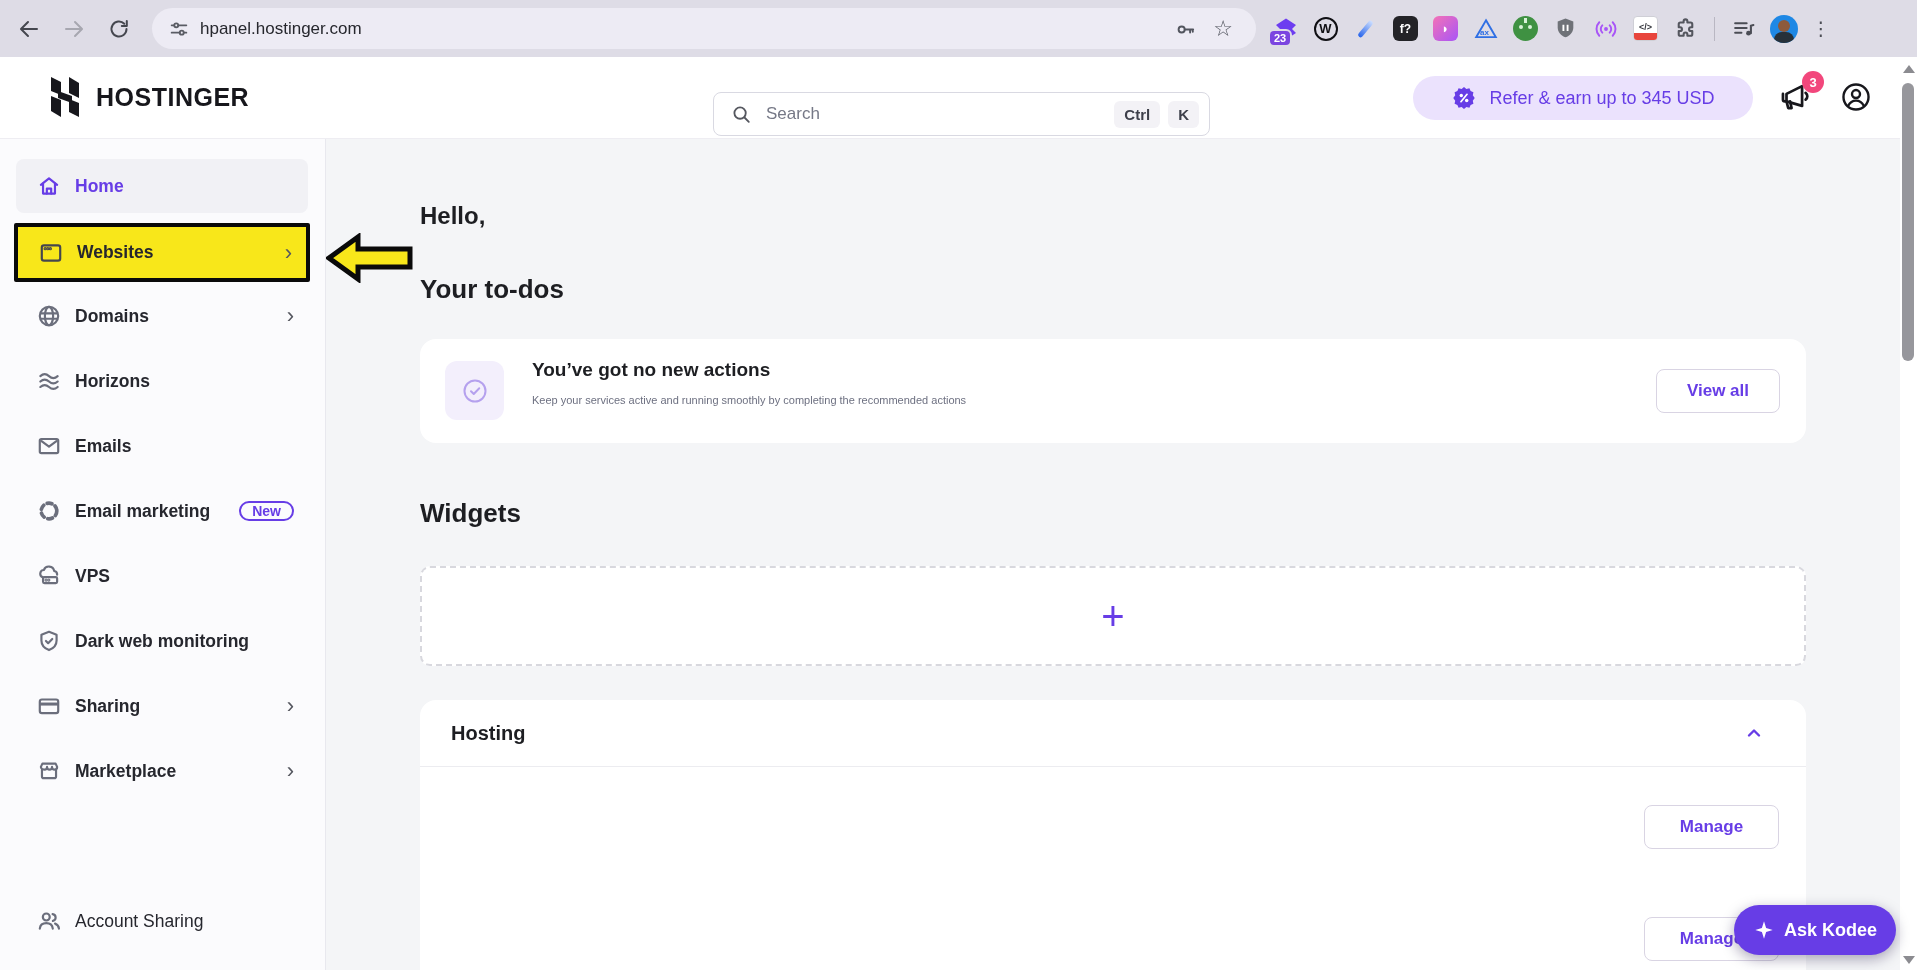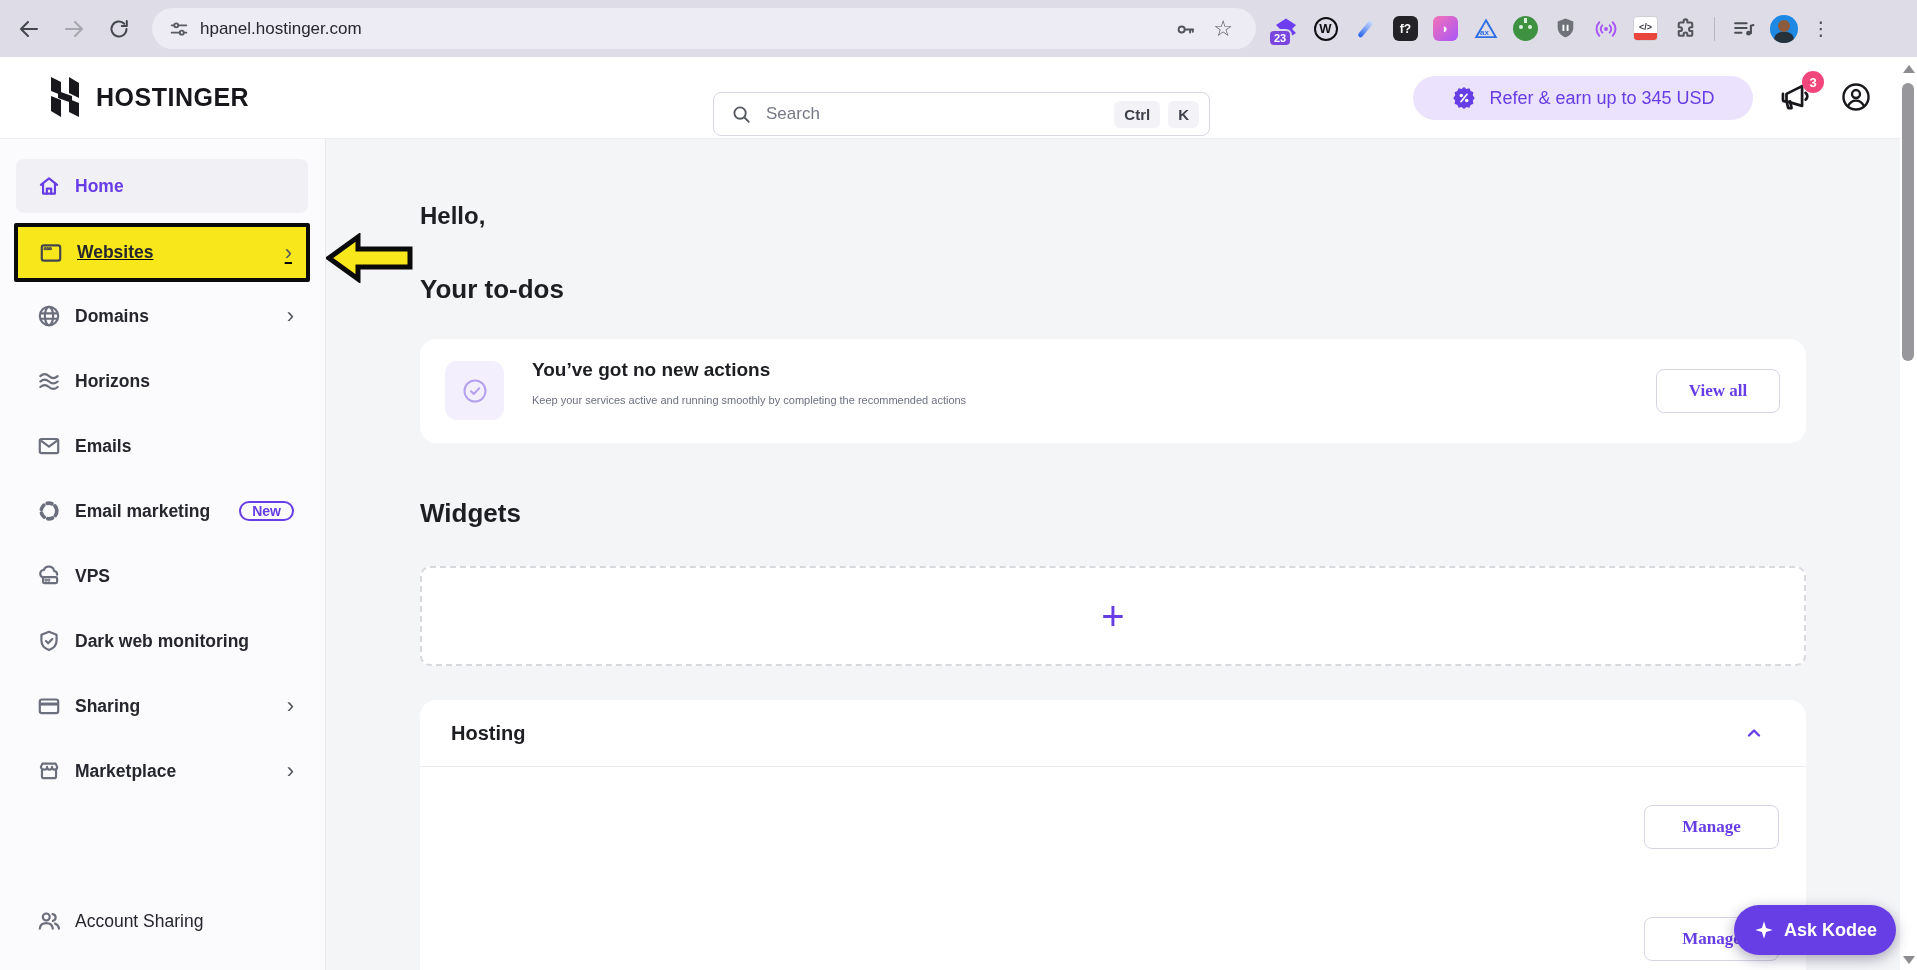--- a/index.html
+++ b/index.html
@@ -38,33 +38,33 @@
 
   
   #sidebar{position:absolute;left:0;top:139px;width:326px;height:831px;background:#fbfbfd;border-right:1px solid #e8e8ee;box-sizing:border-box;z-index:10;}
   .nav-row{position:absolute;left:16px;width:292px;height:54px;display:flex;align-items:center;padding:0 14px 0 20px;border-radius:8px;box-sizing:border-box;cursor:pointer;}
   .nav-row .ic{width:26px;height:26px;margin-right:13px;flex:0 0 auto;color:#6b6e7c;}
   .nav-label{font-size:17.5px;font-weight:600;color:#26272e;white-space:nowrap;}
   .nav-chevron{margin-left:auto;font-size:22px;color:#55575f;line-height:1;}
   #row-home{top:20px;background:#f1f1f5;}
   #row-home .ic{color:#673de6;}
   #row-home .nav-label{color:#673de6;}
-  #row-websites{top:84px;left:14px;width:296px;height:59px;background:#f8e71a;border:4px solid #0a0a0a;border-radius:2px;text-decoration:underline;}
+  #row-websites{top:84px;left:14px;width:296px;height:59px;background:#f8e71a;border:4px solid #0a0a0a;border-radius:2px;}
   #row-websites .ic{color:#44464e;}
   .new-badge{margin-left:auto;border:2px solid #673de6;color:#673de6;font-size:14px;font-weight:bold;border-radius:14px;padding:0 11px;}
 
   
   .h-greeting{position:absolute;left:420px;top:202px;font-size:24px;font-weight:bold;color:#1d1e22;}
   #annotation-arrow{position:absolute;left:326px;top:233px;}
   .h-section{position:absolute;left:420px;font-size:26px;font-weight:bold;color:#1d1e22;}
   #todos-card{position:absolute;left:420px;top:339px;width:1386px;height:104px;background:#fff;border-radius:16px;}
   #todos-icon{position:absolute;left:25px;top:22px;width:59px;height:59px;border-radius:12px;background:#f3effc;display:flex;align-items:center;justify-content:center;}
   #todos-title{position:absolute;left:112px;top:20px;font-size:19px;font-weight:bold;color:#1d1e22;}
   #todos-sub{position:absolute;left:112px;top:55px;font-size:11px;color:#6d7081;}
-  .ghost-btn{position:absolute;background:#fff;border:1px solid #d9d4e3;border-radius:8px;color:#673de6;font-size:17px;font-weight:bold;display:flex;align-items:center;justify-content:center;cursor:pointer;font-family:Liberation Serif, serif;}
+  .ghost-btn{position:absolute;background:#fff;border:1px solid #d9d4e3;border-radius:8px;color:#673de6;font-size:17px;font-weight:bold;display:flex;align-items:center;justify-content:center;cursor:pointer;font-family:Liberation Sans, sans-serif;}
   #view-all-btn{right:26px;top:30px;width:124px;height:44px;}
   #widgets-box{position:absolute;left:420px;top:566px;width:1386px;height:100px;background:#fff;border:2px dashed #d8d8de;border-radius:10px;box-sizing:border-box;display:flex;align-items:center;justify-content:center;}
   #widgets-add{font-size:40px;font-weight:300;color:#673de6;cursor:pointer;line-height:1;}
   #hosting-card{position:absolute;left:420px;top:700px;width:1386px;height:270px;background:#fff;border-radius:16px 16px 0 0;}
   #hosting-header{position:absolute;left:0;top:0;width:100%;height:67px;border-bottom:1px solid #ececf0;box-sizing:border-box;display:flex;align-items:center;padding:0 40px 0 31px;}
   #hosting-title{font-size:20px;font-weight:bold;color:#1d1e22;}
   #hosting-collapse{margin-left:auto;cursor:pointer;display:flex;}
   #manage-btn-1{right:27px;top:105px;width:135px;height:44px;}
   #manage-btn-2{right:27px;top:217px;width:135px;height:44px;}
 

